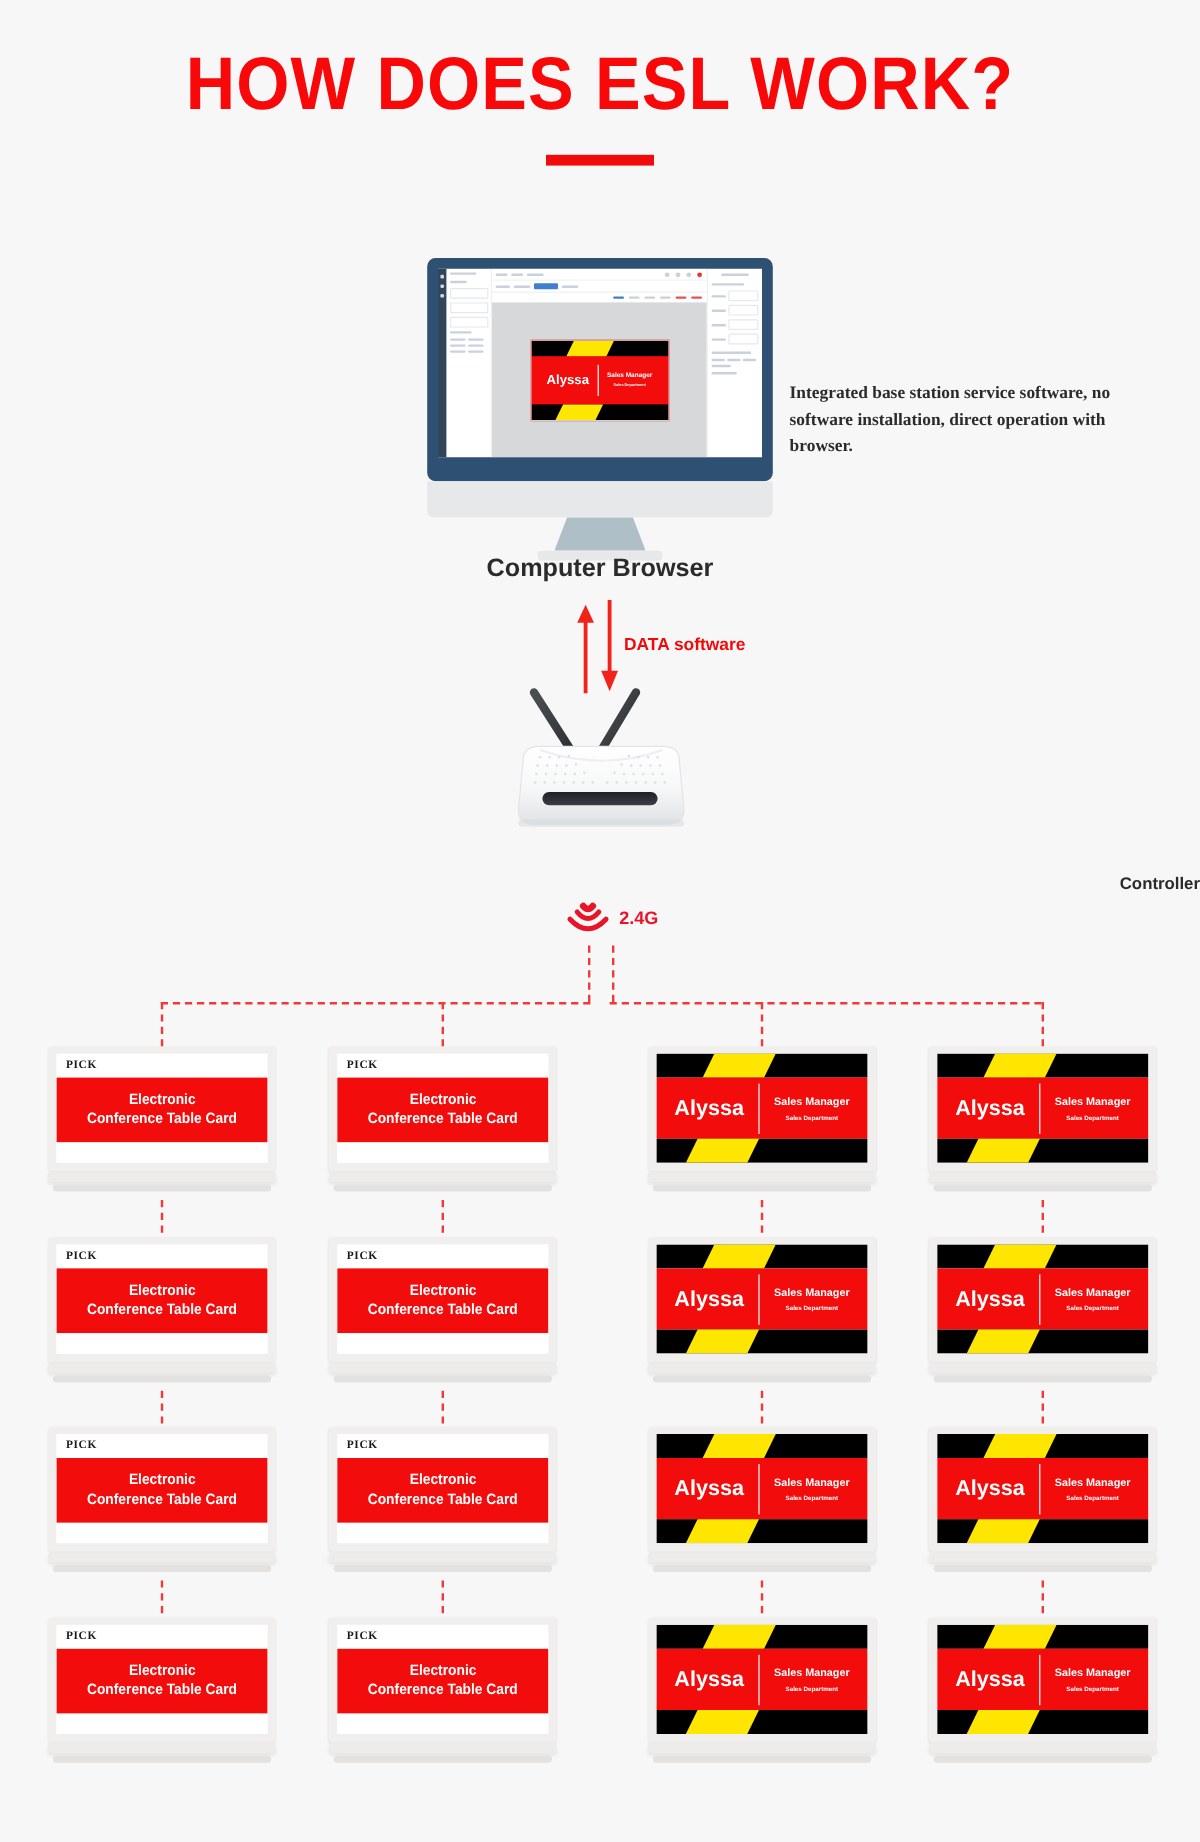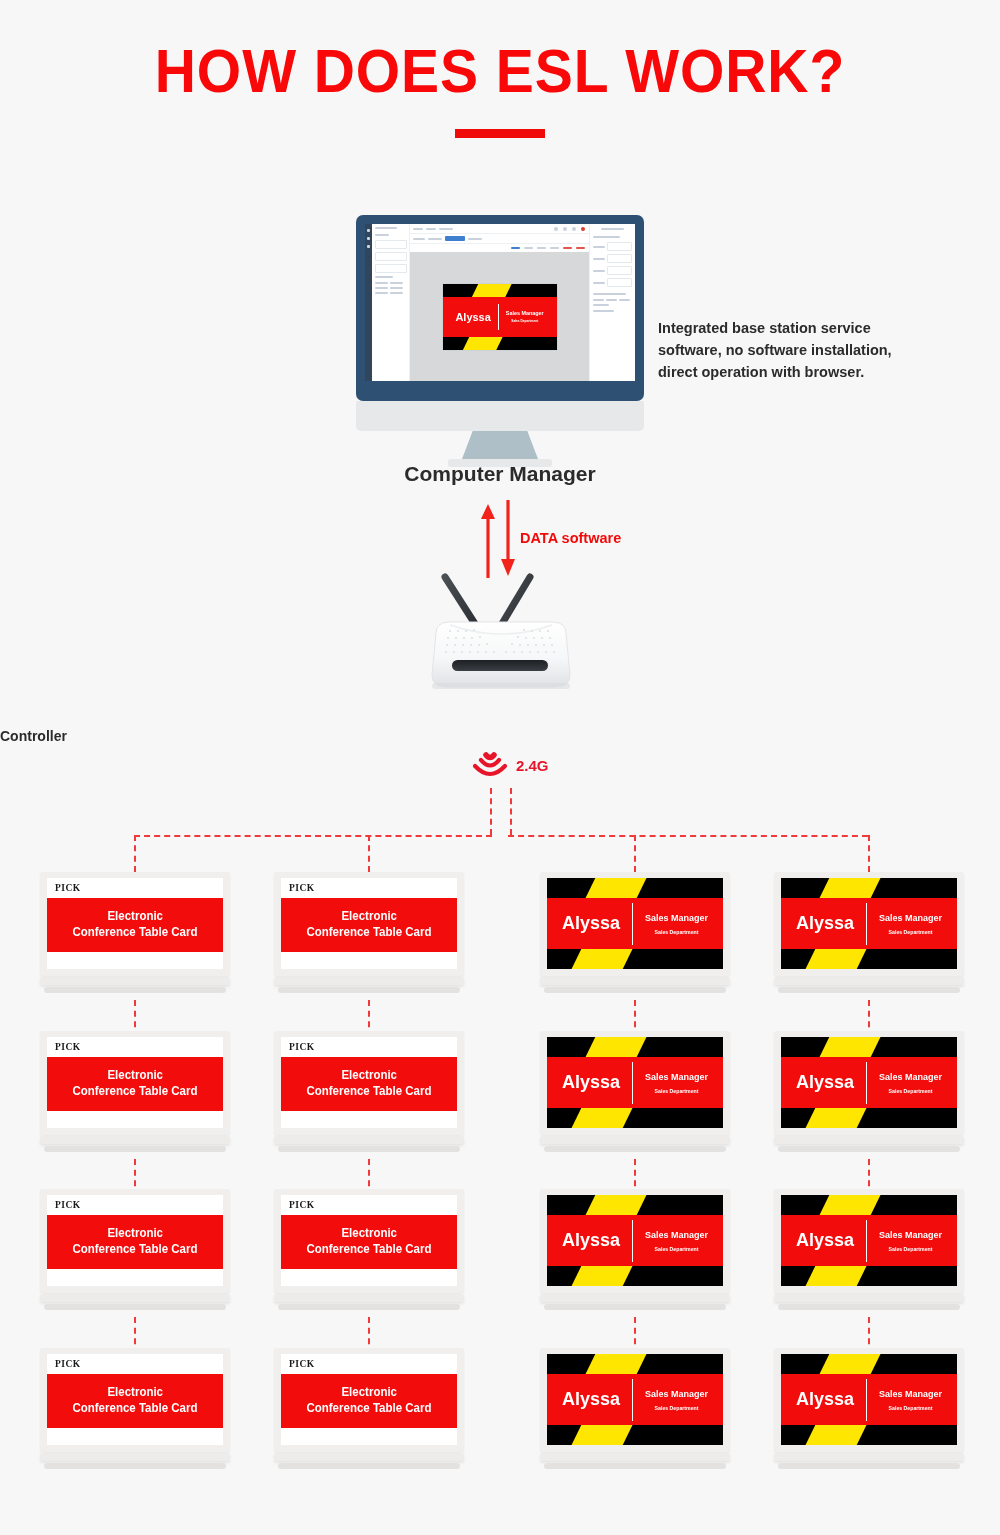--- a/index.html
+++ b/index.html
@@ -79,40 +79,40 @@
   #monitor-chin{ background:#e6e8ea; height:30px; width:288px; border-radius:0 0 5px 5px;}
   #monitor-neck{
     width:76px;height:28px;margin:0 auto; background:#aebfc7;
     clip-path:polygon(14% 0,86% 0,100% 100%,0 100%);
   }
   #monitor-foot{ width:104px;height:8px;background:#e6e8ea;border-radius:3px;margin:0 auto;}
 
   
   #desc-text{
     position:absolute; left:658px; top:318px; width:270px;
-    font-size:14.5px; font-weight:bold; color:#2b2b2b; line-height:1.5;
+    font-size:14.5px; font-weight:bold; color:#2b2b2b; line-height:1.5;font-family:Liberation Serif, serif;
   }
 
   
   #browser-label{
     position:absolute; left:0; top:462px; width:1000px; text-align:center;
     font-size:21px; font-weight:bold; color:#2b2b2b;
   }
 
   
   #arrows{ position:absolute; left:470px; top:500px; width:120px; height:78px;}
   #data-exchange-label{
     position:absolute; left:520px; top:530px;
     font-size:14.5px; font-weight:bold; color:#f10a0a;
   }
 
   
   #router{ position:absolute; left:420px; top:565px; width:165px; height:150px;}
   #router-label{
-    position:absolute; left:0; top:728px; width:1000px; text-align:left;
+    position:absolute; left:0; top:728px; width:1000px; text-align:right;
     font-size:14px; font-weight:bold; color:#2b2b2b;
   }
   #wifi-group{ position:absolute; left:470px; top:748px; width:110px; height:34px; display:flex; align-items:center; gap:6px;}
   #wifi-label{ font-size:15px; font-weight:bold; color:#e8152a;}
 
   
   .dash-v{ position:absolute; width:0; border-left:2px dashed #f03a3a;}
   .dash-h{ position:absolute; height:0; border-top:2px dashed #f03a3a;}
 
   
@@ -271,21 +271,21 @@
 
     </div>
   </div>
   <div id="monitor-chin"></div>
   <div id="monitor-neck"></div>
   <div id="monitor-foot"></div>
 </div>
 
 <div id="desc-text">Integrated base station service software, no software installation, direct operation with browser.</div>
 
-<div id="browser-label">Computer Manager</div>
+<div id="browser-label">Computer Browser</div>
 
 <div id="arrows">
   <svg width="120" height="78" viewBox="0 0 120 78">
     <g>
       <line x1="18" y1="78" x2="18" y2="14" stroke="#f2231b" stroke-width="3.2"></line>
       <polygon points="18,4 25,19 11,19" fill="#f2231b"></polygon>
     </g>
     <g>
       <line x1="38" y1="0" x2="38" y2="64" stroke="#f2231b" stroke-width="3.2"></line>
       <polygon points="38,76 45,59 31,59" fill="#f2231b"></polygon>

